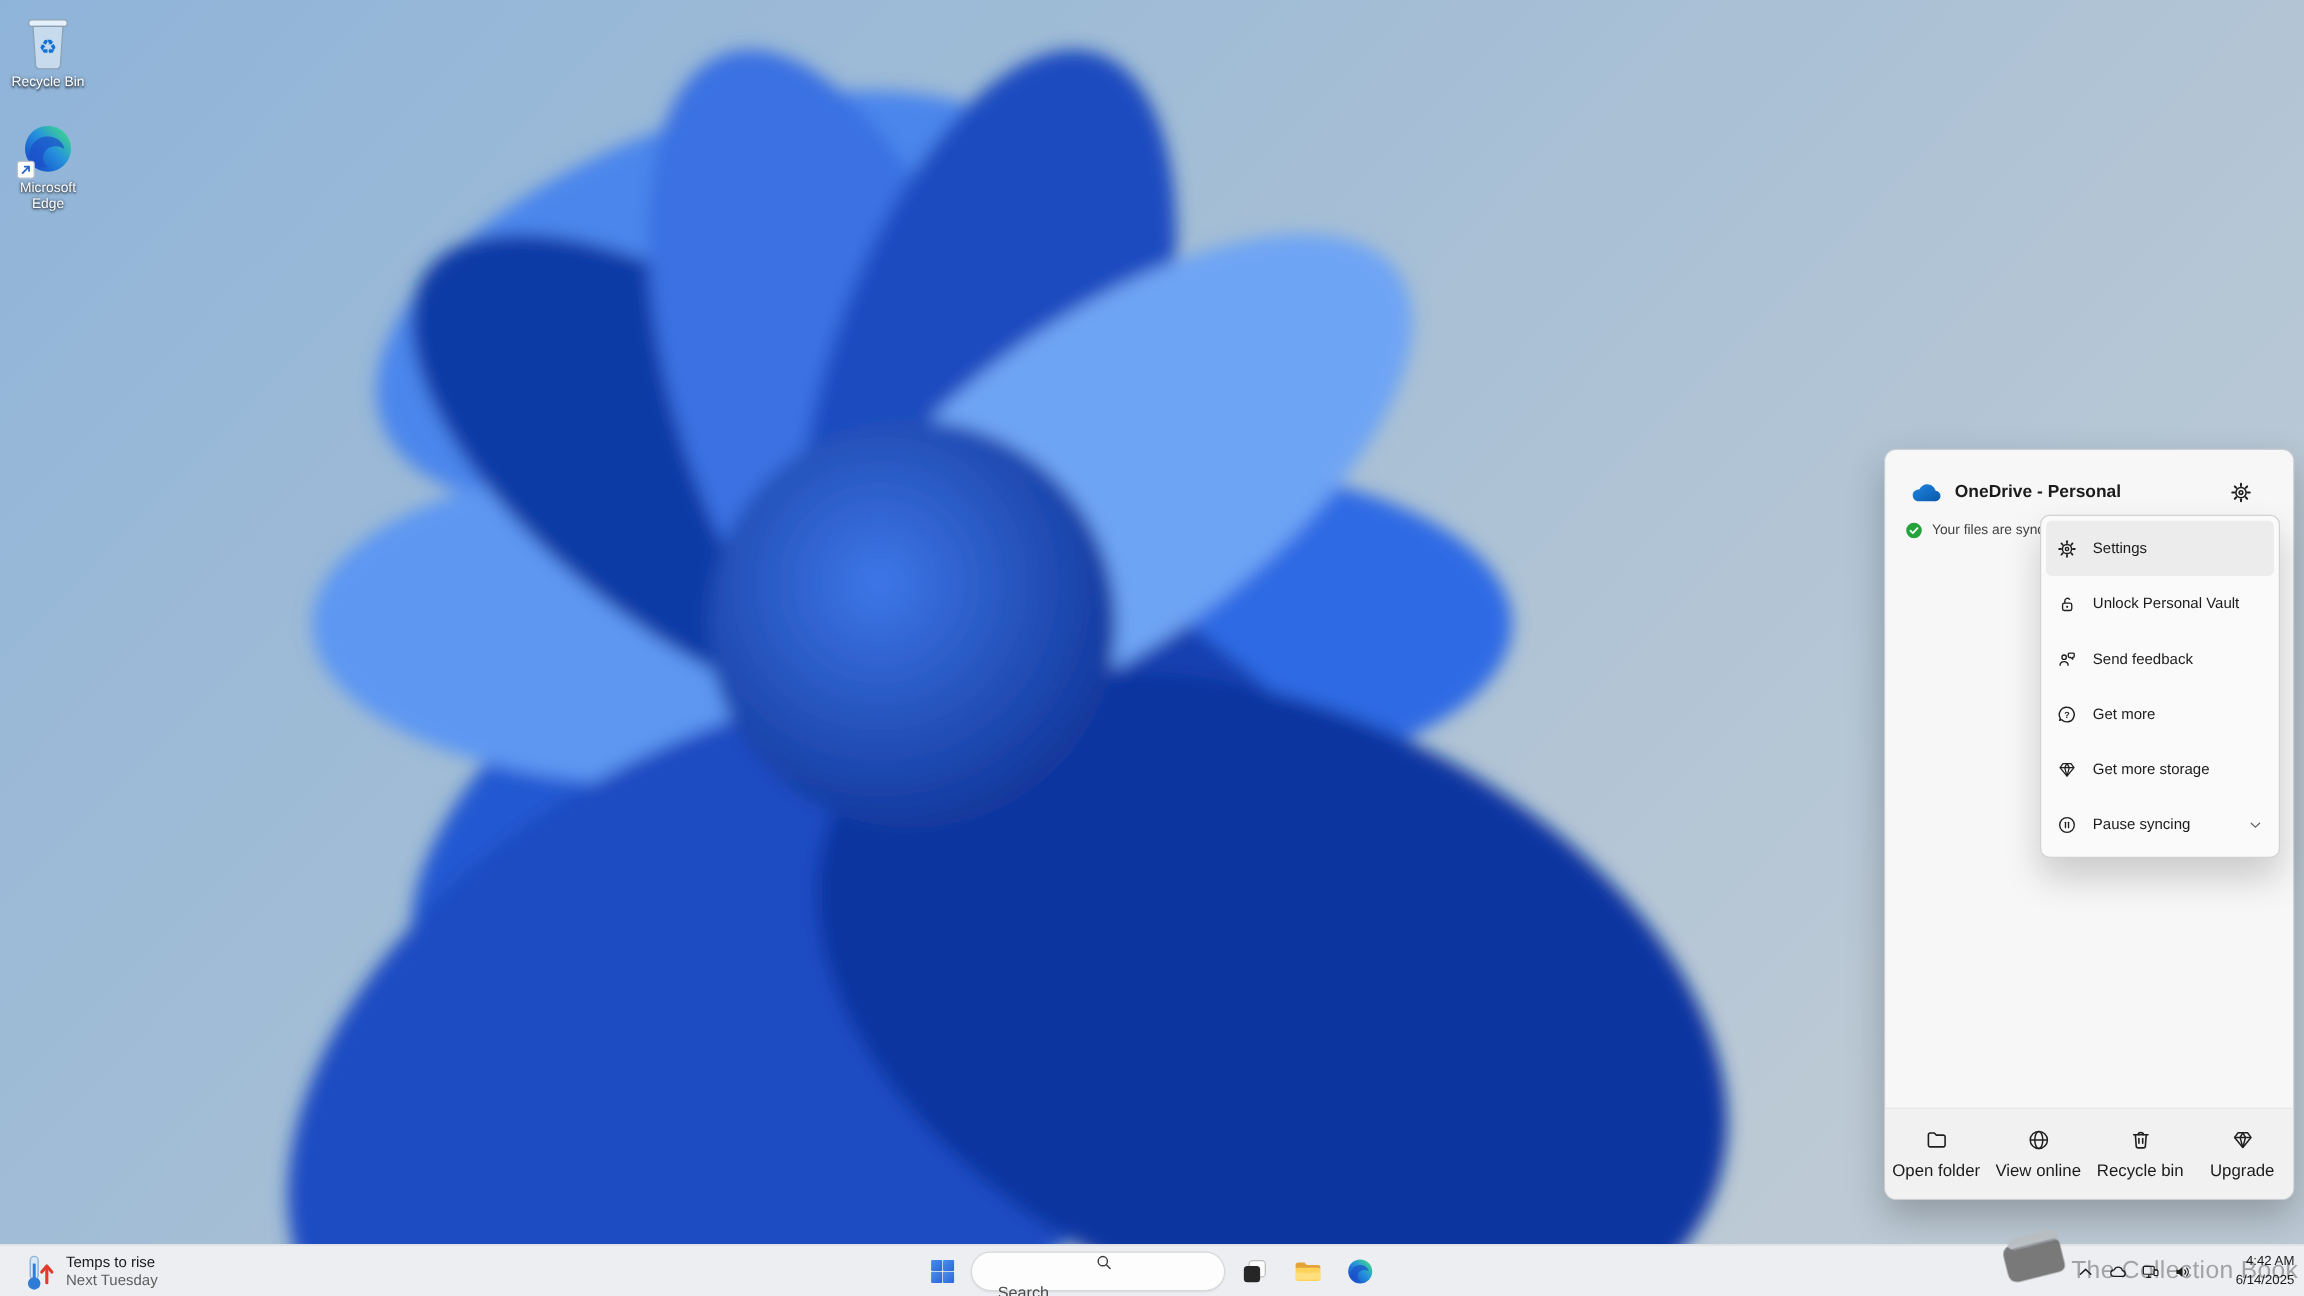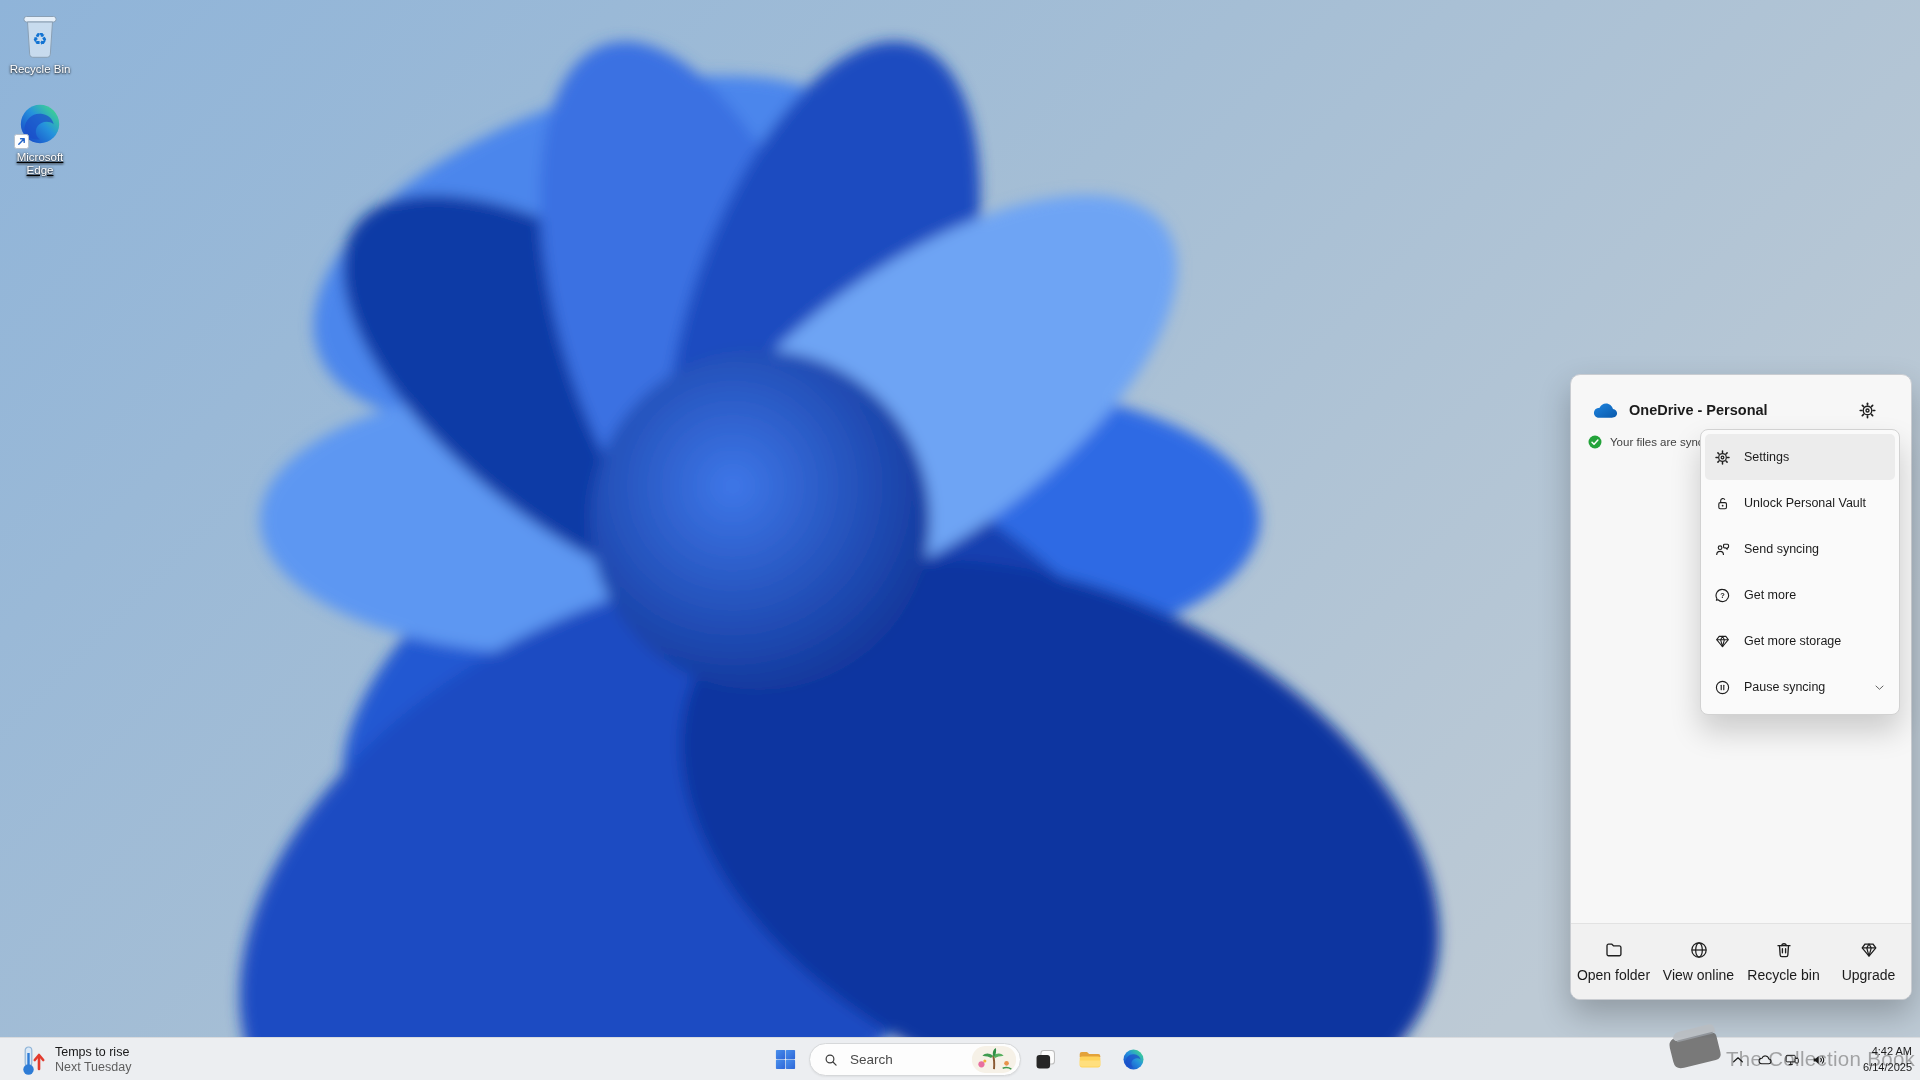--- a/index.html
+++ b/index.html
@@ -11,21 +11,21 @@
   svg{display:block;}
   .wallpaper{position:absolute;left:0;top:0;width:1920px;height:1080px;}
 
   
   .desk-icon{position:absolute;width:76px;display:flex;flex-direction:column;align-items:center;gap:3px;z-index:5;}
   .desk-icon .dlabel{
     font-size:11.5px;line-height:13px;color:#fff;text-align:center;
     text-shadow:0 1px 2px rgba(0,0,0,.8),0 0 3px rgba(0,0,0,.45);
   }
   #icon-recycle{left:2px;top:12px;}
-  #icon-edge{left:2px;top:100px;text-decoration:underline;}
+  #icon-edge{left:2px;top:100px;}
   .edge-wrap{position:relative;width:48px;height:48px;}
   .shortcut-badge{position:absolute;left:-2px;bottom:-1px;width:13px;height:13px;background:#fff;
     border:1px solid #b9c2cc;border-radius:2.5px;display:flex;align-items:center;justify-content:center;}
 
   
   #build-mark{position:absolute;right:8px;top:992px;z-index:10;text-align:right;
     color:rgba(255,255,255,.9);font-size:15px;line-height:19px;}
 
   
   #od-panel{position:absolute;left:1570px;top:374px;width:342px;height:626px;
@@ -57,21 +57,21 @@
     background:#eceef1;border-top:1px solid #d9dbde;z-index:40;box-sizing:border-box;}
   #tb-weather{position:absolute;left:14px;top:3px;height:37px;display:flex;align-items:center;gap:9px;
     padding:0 6px;border-radius:6px;}
   #tb-weather .w1{font-size:12.5px;line-height:15px;color:#191919;}
   #tb-weather .w2{font-size:12.5px;line-height:15px;color:#5e5e5e;}
   #tb-center{position:absolute;left:765px;top:1px;height:41px;display:flex;align-items:center;gap:4px;}
   .tb-btn{width:40px;height:38px;border-radius:6px;display:flex;align-items:center;justify-content:center;}
   .tb-btn svg{width:25px;height:25px;}
   #tb-search{width:212px;height:33px;background:#fdfdfd;border:1px solid #d6d8da;border-radius:17px;
     display:flex;align-items:center;gap:9px;padding:0 3px 0 13px;box-sizing:border-box;
-    box-shadow:0 1px 2px rgba(0,0,0,.06);}
+    box-shadow:0 1px 2px rgba(0,0,0,.06);flex-direction:column;}
   #tb-search svg.mag{width:16px;height:16px;color:#3c3c3c;flex:none;}
   #tb-search input{border:none;outline:none;background:transparent;flex:1;min-width:0;
     font-size:13.5px;color:#3c3c3c;font-family:"Liberation Sans",sans-serif;}
   #tb-search input::placeholder{color:#4a4a4a;opacity:1;}
   .search-deco{width:46px;height:27px;flex:none;border-radius:14px;overflow:hidden;}
   #tb-tray{position:absolute;right:88px;top:2px;height:39px;display:flex;align-items:center;z-index:2;}
   .tray-btn{width:27px;height:36px;display:flex;align-items:center;justify-content:center;
     color:#1b1b1b;border-radius:5px;}
   .tray-btn svg{width:16px;height:16px;}
   #tb-clock{position:absolute;right:8px;top:5px;text-align:right;font-size:11px;line-height:16px;
@@ -386,21 +386,21 @@
     <div class="menu-item">
       <svg class="mi">
           <use href="#sym-unlock"></use>
         </svg>
       <span>Unlock Personal Vault</span>
     </div>
     <div class="menu-item">
       <svg class="mi">
           <use href="#sym-feedback"></use>
         </svg>
-      <span>Send syncing</span>
+      <span>Send feedback</span>
     </div>
     <div class="menu-item">
       <svg class="mi">
           <use href="#sym-help"></use>
         </svg>
       <span>Get more</span>
     </div>
     <div class="menu-item">
       <svg class="mi">
           <use href="#sym-diamond"></use>

